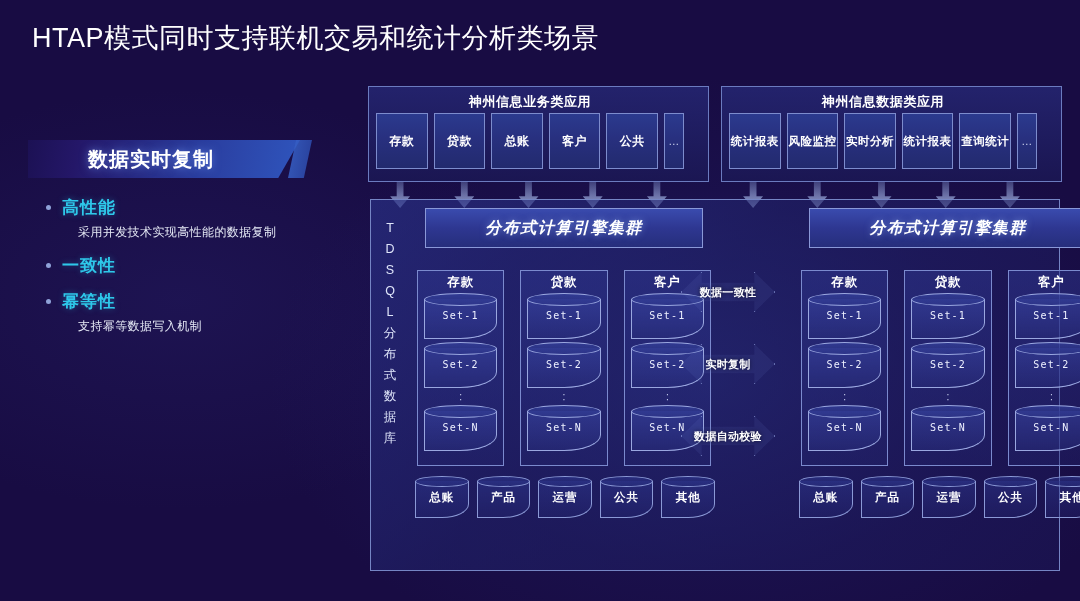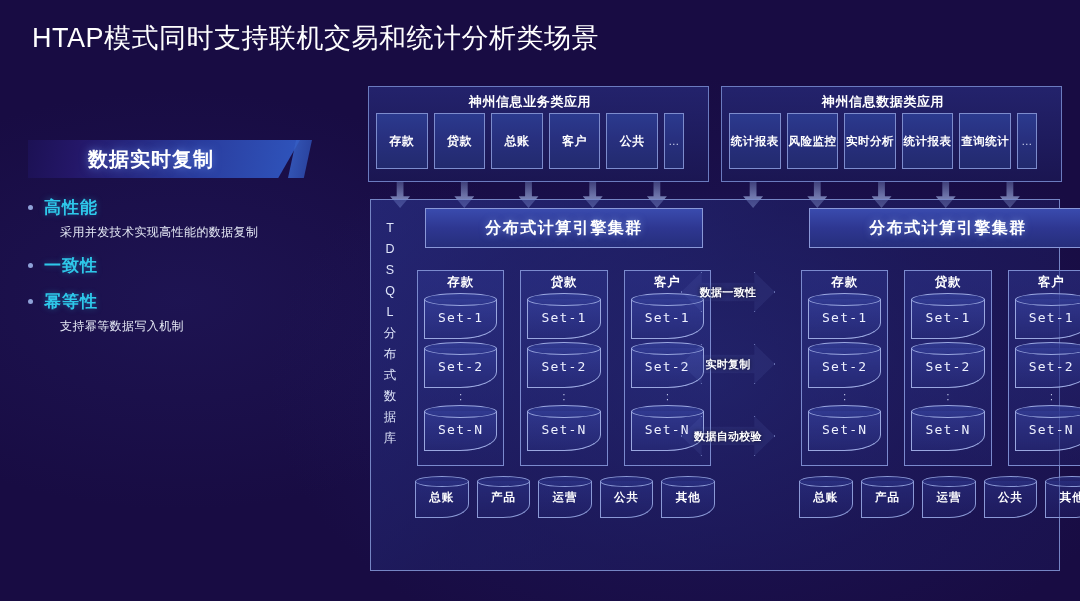--- a/index.html
+++ b/index.html
@@ -42,21 +42,21 @@
     background:linear-gradient(100deg,#3a67cf,#2a47a8);
     clip-path:polygon(34% 0, 100% 0, 66% 100%, 0 100%);
     opacity:.85;
   }
   .section-banner .label{
     position:absolute; left:60px; top:6px;
     font-size:20px; font-weight:bold; letter-spacing:1px;
     text-shadow:0 0 8px rgba(120,160,255,.6);
   }
 
-  .bullet-list{ margin-top:18px; padding-left:28px; }
+  .bullet-list{ margin-top:18px; padding-left:46px; }
   .bullet-item{ margin-bottom:13px; }
   .bullet-head{ display:flex; align-items:center; gap:11px; }
   .bullet-dot{
     width:5px; height:5px; border-radius:50%;
     background:#8fa2d8; flex:none;
   }
   .bullet-title{
     font-size:17px; font-weight:bold; color:#2ec8ea;
     letter-spacing:1px; text-shadow:0 0 6px rgba(46,200,234,.35);
   }
@@ -118,21 +118,21 @@
   .half{ position:absolute; top:8px; width:302px; height:356px; }
   .half.left{ left:42px; }
   .half.right{ left:426px; }
 
   .engine-box{
     height:40px; margin:0 12px;
     border:1px solid #8a98d8;
     background:linear-gradient(180deg,#3a4bae 0%,#2e3791 50%,#262e7c 100%);
     display:flex; align-items:center; justify-content:center;
     font-size:16px; font-weight:bold; color:#fff;
-    letter-spacing:1.5px; text-shadow:0 0 7px rgba(150,185,255,.55);
+    letter-spacing:1.5px; text-shadow:0 0 7px rgba(150,185,255,.55);font-style:italic;
   }
 
   .set-cols{ position:absolute; top:62px; left:0; width:302px; display:flex; gap:16px; padding:0 4px; }
   .set-col{
     flex:1; height:196px;
     border:1px solid #7b8ace;
     background:linear-gradient(180deg, rgba(45,52,140,.55), rgba(35,36,110,.40));
     padding:3px 6px 5px 6px;
     display:flex; flex-direction:column; align-items:center;
   }
@@ -149,21 +149,21 @@
     border-radius:0 0 50%/0 0 16px 16px;
     background:linear-gradient(180deg, rgba(58,70,165,.55), rgba(40,45,125,.45));
   }
   .cyl .top{
     position:absolute; left:0; right:0; top:0; height:13px;
     border:1px solid #9aa7e0; border-radius:50%;
     background:linear-gradient(180deg, rgba(52,64,155,.75), rgba(44,52,135,.55));
   }
   .cyl .txt{
     position:absolute; left:0; right:0; top:17px;
-    text-align:center; font-size:13px; letter-spacing:1.2px;
+    text-align:center; font-size:10px; letter-spacing:1.2px;
     font-family:"DejaVu Sans Mono","Liberation Mono",monospace;
     color:#eef1ff;
   }
   .dots{
     font-size:10px; line-height:5px; color:#cdd5f2; margin:1px 0 3px 0; text-align:center;
   }
 
   
   .bottom-row{ position:absolute; top:268px; left:2px; width:300px; display:flex; gap:8px; }
   .mini-cyl{ position:relative; flex:1; height:42px; }

